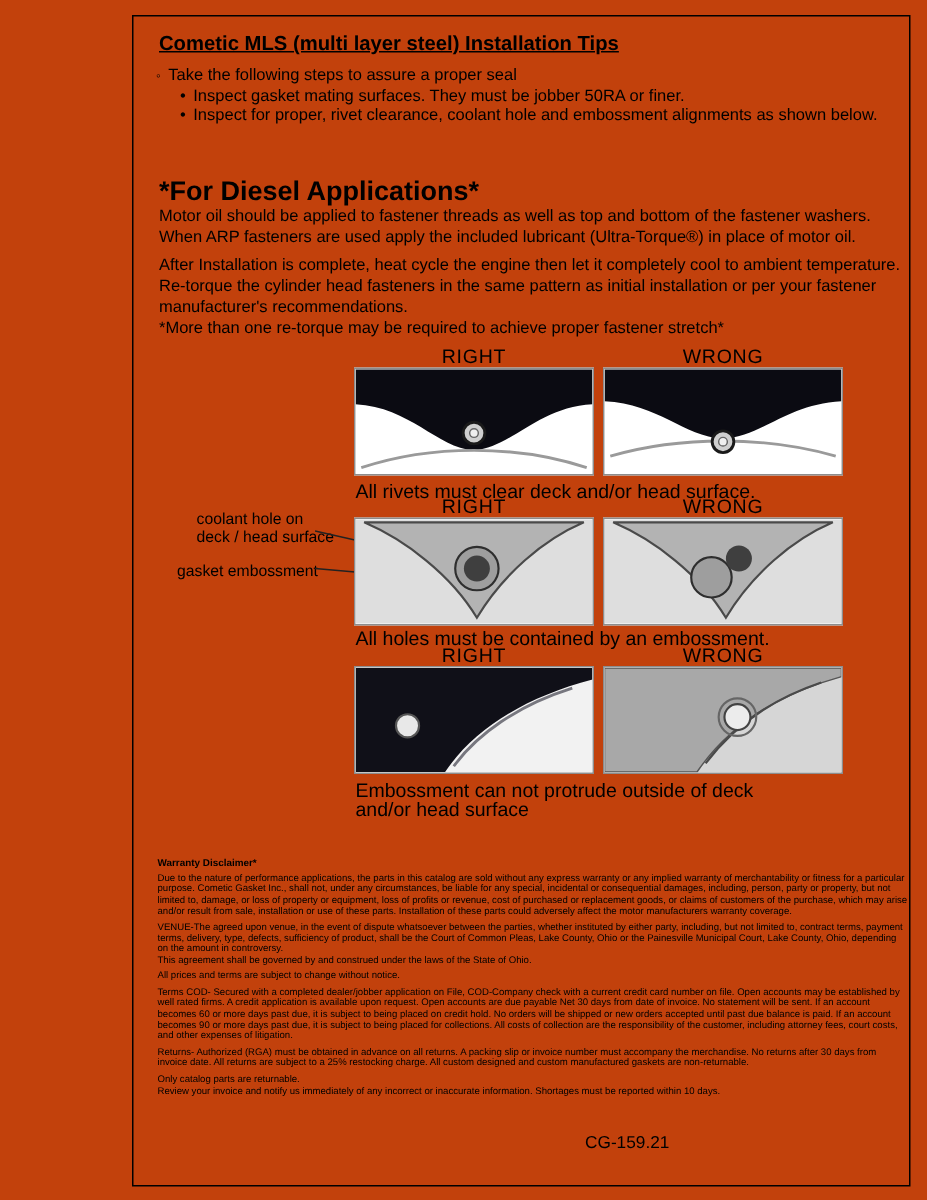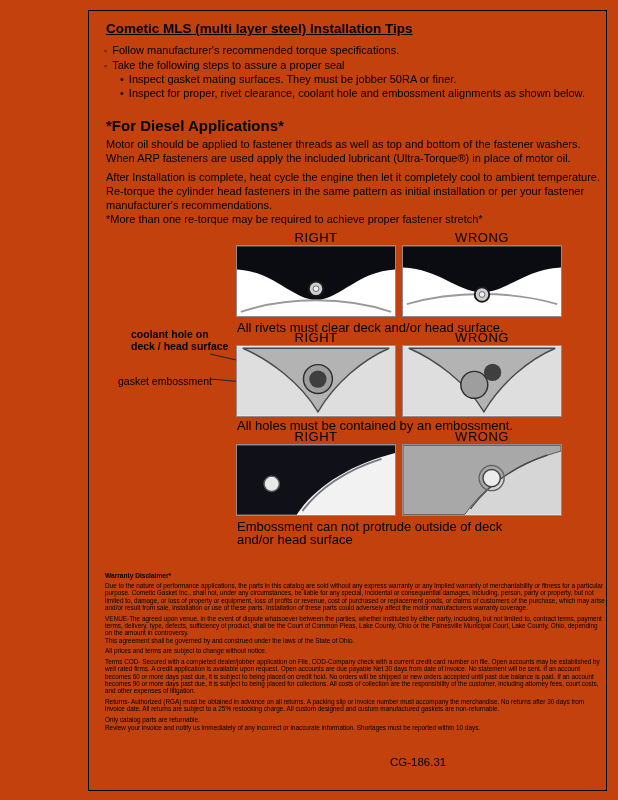--- a/index.html
+++ b/index.html
@@ -8,58 +8,57 @@
   .page { position:relative; width:618px; height:800px; background:#c2410c; overflow:hidden; }
   .frame { position:absolute; left:88px; top:10px; width:519px; height:781px; border:1px solid #000; }
 
   .title { position:absolute; left:106px; top:21px; font-size:13.5px; font-weight:bold; text-decoration:underline; }
 
   .tips { position:absolute; left:104px; top:44px; font-size:11px; line-height:13.5px; width:500px; }
   .tips .b::before { content:"◦"; margin-right:5px; font-size:9px; }
   .tips .sb { margin-left:16px; }
   .tips .sb::before { content:"•"; margin-right:5px; }
 
-  .diesel-h { position:absolute; left:106px; top:117px; font-size:15px; font-weight:bold; }
+  .diesel-h { position:absolute; left:106px; top:117px; font-size:18px; font-weight:bold; }
   .para { position:absolute; left:106px; width:502px; font-size:11px; line-height:14px; }
   .p1 { top:137px; }
   .p2 { top:170px; }
   .p3 { top:212px; }
 
   .dg-label { position:absolute; width:160px; text-align:center; font-size:13px; letter-spacing:0.5px; }
   .col-l { left:236px; } .col-r { left:402px; }
   .lr1 { top:230px; } .lr2 { top:330px; } .lr3 { top:429px; }
 
   .panel { position:absolute; width:160px; height:72px; border:1px solid #8d8d8d; background:#fff; overflow:hidden; }
   .pr1 { top:245px; } .pr2 { top:345px; } .pr3 { top:444px; }
   .panel svg { display:block; width:100%; height:100%; }
 
   .cap { position:absolute; left:237px; font-size:13px; line-height:13px; white-space:pre-line; }
   .cap1 { top:321px; } .cap2 { top:419px; } .cap3 { top:520px; }
 
   .ptr-label { position:absolute; font-size:10.5px; line-height:12px; white-space:pre-line; }
-  .lblA { left:131px; top:328px;font-weight:bold; }
+  .lblA { left:131px; top:340px; }
   .lblB { left:118px; top:375px;text-align:center; }
   .connectors { position:absolute; left:210px; top:346px; }
 
   .legal { position:absolute; left:105px; top:572px; width:500px; }
   .legal-h { font-size:6.6px; font-weight:bold; margin-bottom:3px; }
   .legal p { font-size:6.4px; line-height:7.3px; margin-bottom:3.5px; white-space:pre-line; }
 
   .code { position:absolute; left:390px; top:756px; font-size:11.5px; }
 </style>
 </head>
 <body>
 
 <div class="page">
   <div class="frame"></div>
 
   <h1 class="title">Cometic MLS (multi layer steel) Installation Tips</h1>
 
   <div class="tips">
-    <div class="b">Follow manufacturer's recommended torque specifications.</div>
     <div class="b">Take the following steps to assure a proper seal</div>
     <div class="sb">Inspect gasket mating surfaces.  They must be jobber 50RA or finer.</div>
     <div class="sb">Inspect for proper, rivet clearance, coolant hole and embossment alignments as shown below.</div>
   </div>
 
   <h2 class="diesel-h">*For Diesel Applications*</h2>
   <p class="para p2">After Installation is complete, heat cycle the engine then let it completely cool to ambient temperature. Re-torque the cylinder head fasteners in the same pattern as initial installation or per your fastener manufacturer's recommendations.</p>
   <p class="para p1">Motor oil should be applied to fastener threads as well as top and bottom of the fastener washers. When ARP fasteners are used apply the included lubricant (Ultra-Torque®) in place of motor oil.</p>
   <p class="para p3">*More than one re-torque may be required to achieve proper fastener stretch*</p>
 
@@ -143,14 +142,14 @@
     <p>Due to the nature of performance applications, the parts in this catalog are sold without any express warranty or any implied warranty of merchantability or fitness for a particular purpose.  Cometic Gasket Inc., shall not, under any circumstances, be liable for any special, incidental or consequential damages, including, person, party or property, but not limited to, damage, or loss of property or equipment, loss of profits or revenue, cost of purchased or replacement goods, or claims of customers of the purchase, which may arise and/or result from sale, installation or use of these parts.  Installation of these parts could adversely affect the motor manufacturers warranty coverage.</p>
     <p>VENUE-The agreed upon venue, in the event of dispute whatsoever between the parties, whether instituted by either party, including, but not limited to, contract terms, payment terms, delivery, type, defects, sufficiency of product, shall be the Court of Common Pleas, Lake County, Ohio or the Painesville Municipal Court, Lake County, Ohio, depending on the amount in controversy.
 This agreement shall be governed by and construed under the laws of the State of Ohio.</p>
     <p>All prices and terms are subject to change without notice.</p>
     <p>Terms COD- Secured with a completed dealer/jobber application on File, COD-Company check with a current credit card number on file.  Open accounts may be established by well rated firms.  A credit application is available upon request.  Open accounts are due payable Net 30 days from date of invoice.  No statement will be sent.  If an account becomes 60 or more days past due, it is subject to being placed on credit hold.  No orders will be shipped or new orders accepted until past due balance is paid.  If an account becomes 90 or more days past due, it is subject to being placed for collections.  All costs of collection are the responsibility of the customer, including attorney fees, court costs, and other expenses of litigation.</p>
     <p>Returns- Authorized (RGA) must be obtained in advance on all returns.  A packing slip or invoice number must accompany the merchandise.  No returns after 30 days from invoice date.  All returns are subject to a 25% restocking charge.  All custom designed and custom manufactured gaskets are non-returnable.</p>
     <p>Only catalog parts are returnable.
 Review your invoice and notify us immediately of any incorrect or inaccurate information.  Shortages must be reported within 10 days.</p>
   </div>
 
-  <div class="code">CG-186.31</div>
+  <div class="code">CG-159.21</div>
 </div>
 
 </body></html>

